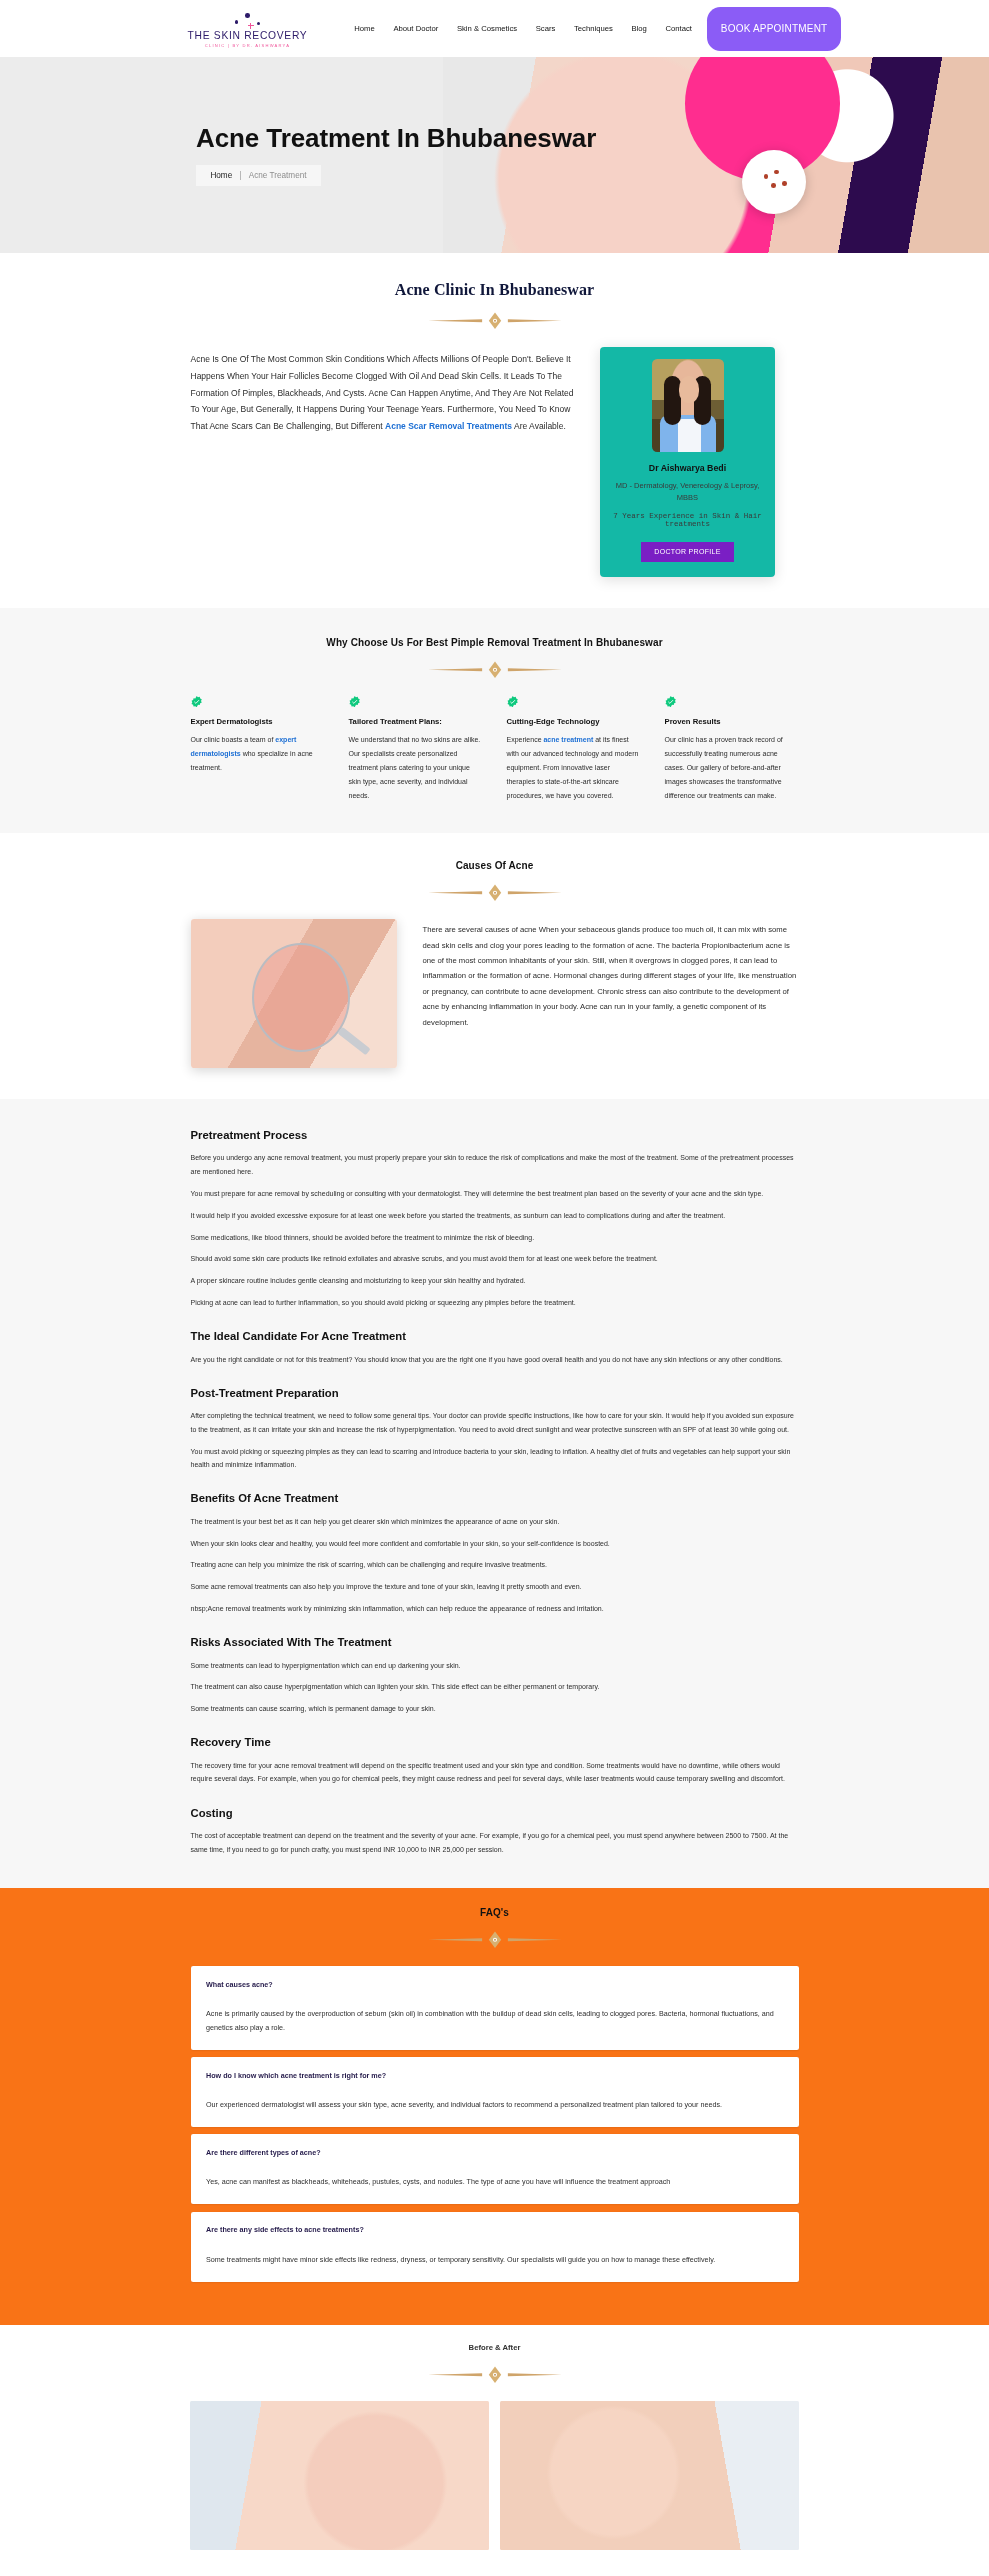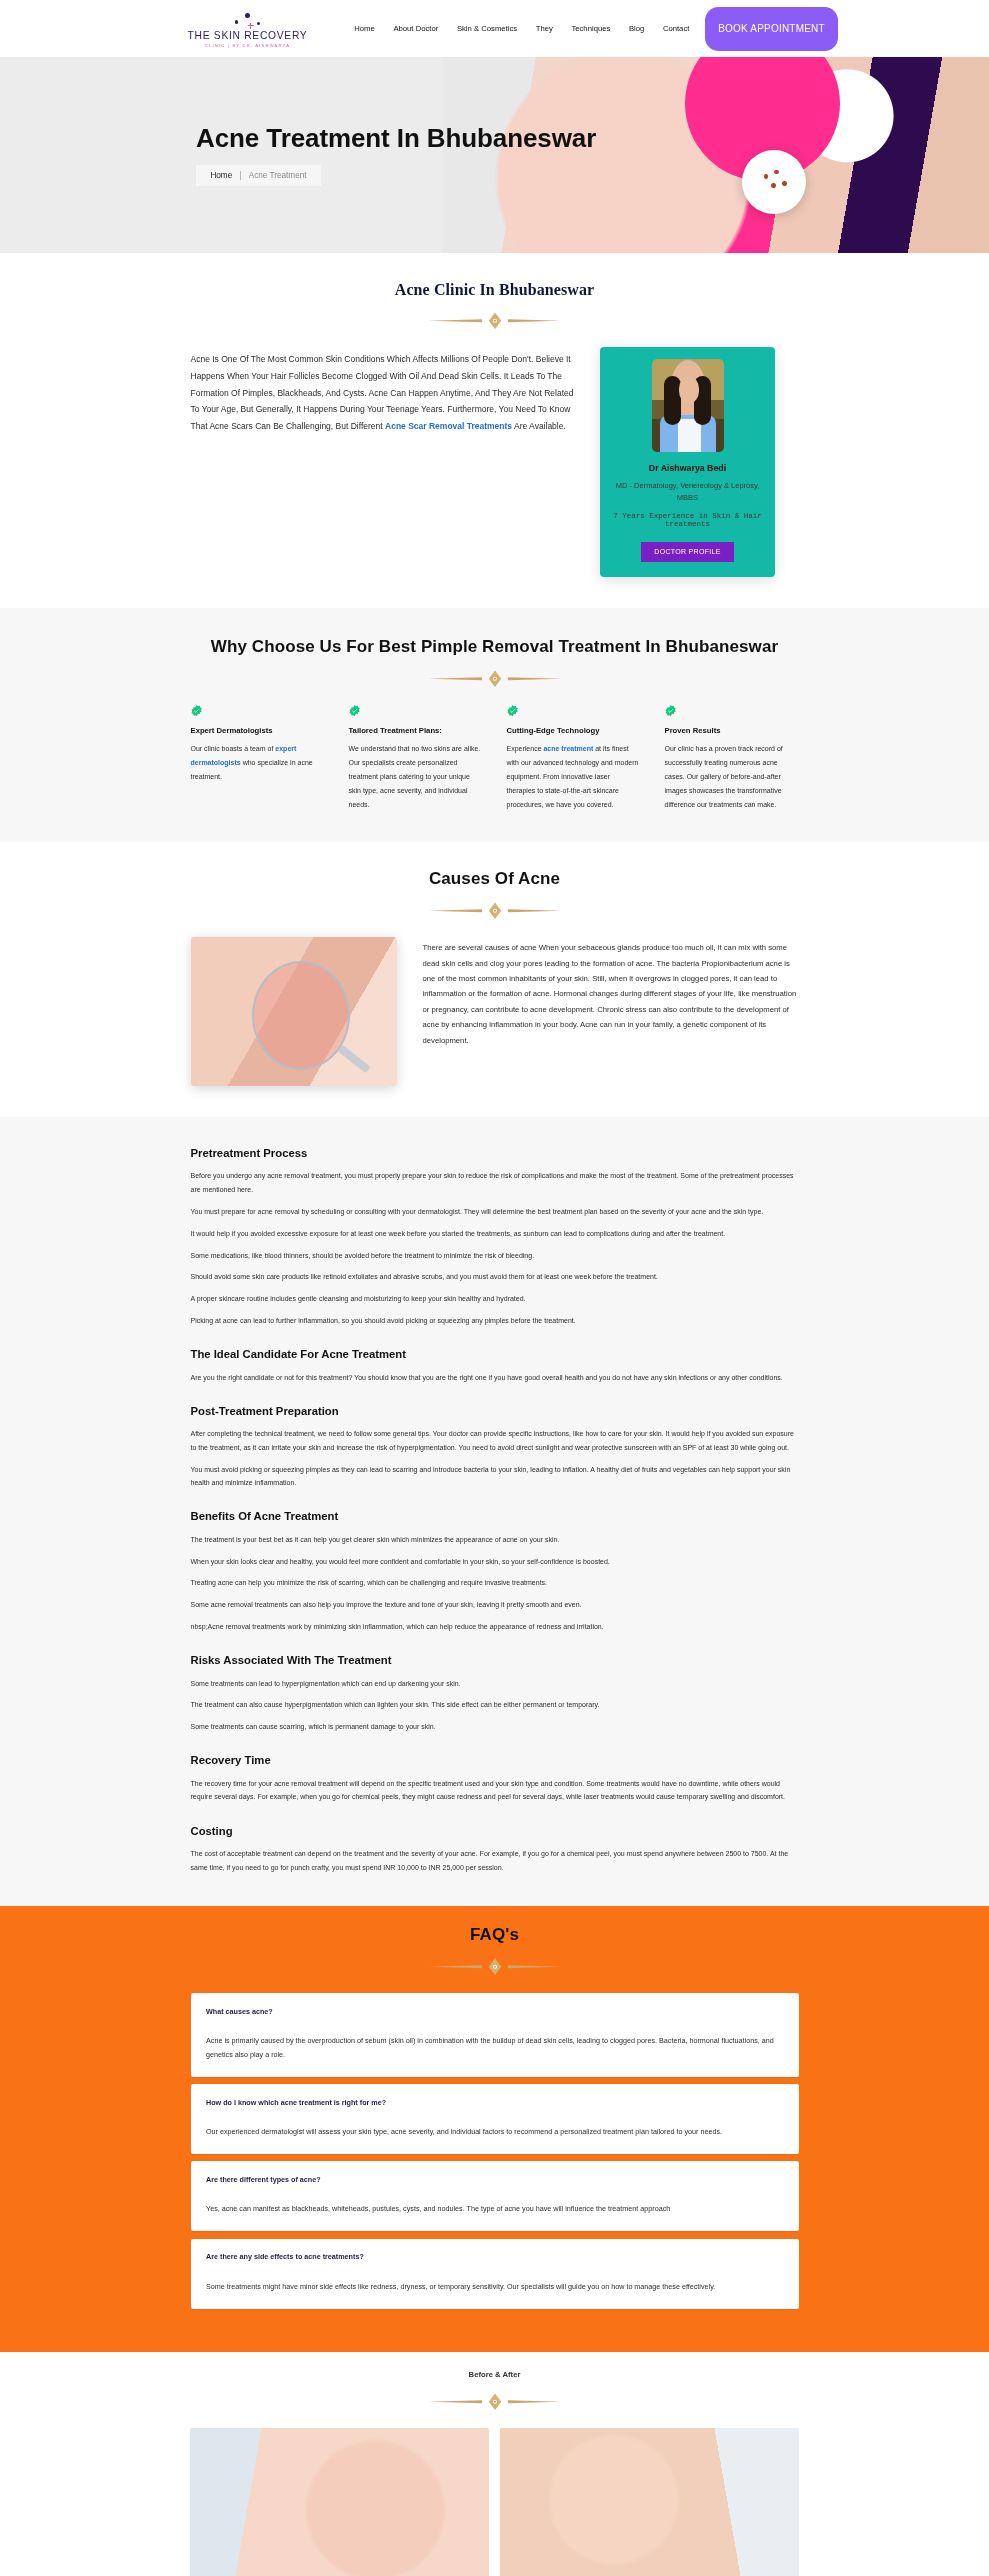--- a/index.html
+++ b/index.html
@@ -69,21 +69,21 @@
     padding:5.7px 14.4px; margin-top:11.3px; font-size:8.2px;
   }
   .bc-home { color:#222; text-decoration:none; cursor:pointer; }
   .bc-sep { color:#9b9b9b; }
   .bc-cur { color:#8d8d8d; }
   .container { width:608px; margin:0 auto; }
   .sec-title {
     text-align:center; font-size:16px; font-weight:700; color:#10173a;
     font-family:"Liberation Serif", serif; letter-spacing:0.1px;
   }
-  .sec-title.sans { font-family:"Liberation Sans", sans-serif; color:#121212; font-size:17px; }
+  .sec-title.sans { font-family:"Liberation Sans", sans-serif; color:#121212; font-size:10px; }
   .divider { display:flex; justify-content:center; margin:13.4px 0 17.5px; }
   .divider svg { display:block; }
 
   
   .clinic-sec { background:#fff; padding:28px 0 31px; }
   .clinic-row { display:flex; align-items:flex-start; gap:17.5px; }
   .clinic-left { width:392px; }
   .clinic-para {
     font-size:8.5px; line-height:1.95; color:#2b2b2b; margin-top:4.1px;
   }
@@ -176,21 +176,21 @@
           <i class="logo-d3"></i>
         <span class="logo-star"></span>
       </div>
       <div class="logo-name">THE SKIN RECOVERY</div>
       <div class="logo-sub">CLINIC  |  BY DR. AISHWARYA</div>
     </div>
     <nav class="main-nav">
       <a class="nav-link">Home</a>
       <a class="nav-link">About Doctor</a>
       <a class="nav-link">Skin &amp; Cosmetics</a>
-      <a class="nav-link">They</a>
+      <a class="nav-link">Scars</a>
       <a class="nav-link">Techniques</a>
       <a class="nav-link">Blog</a>
       <a class="nav-link">Contact</a>
       <button class="book-btn">BOOK APPOINTMENT</button>
     </nav>
   </header>
 
   <section class="hero">
     <div class="hero-photo"></div>
     <div class="hero-blob"></div>

